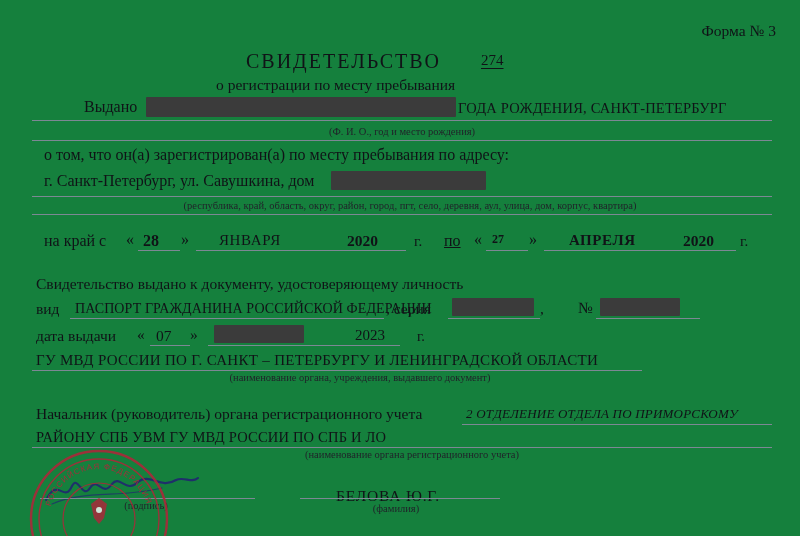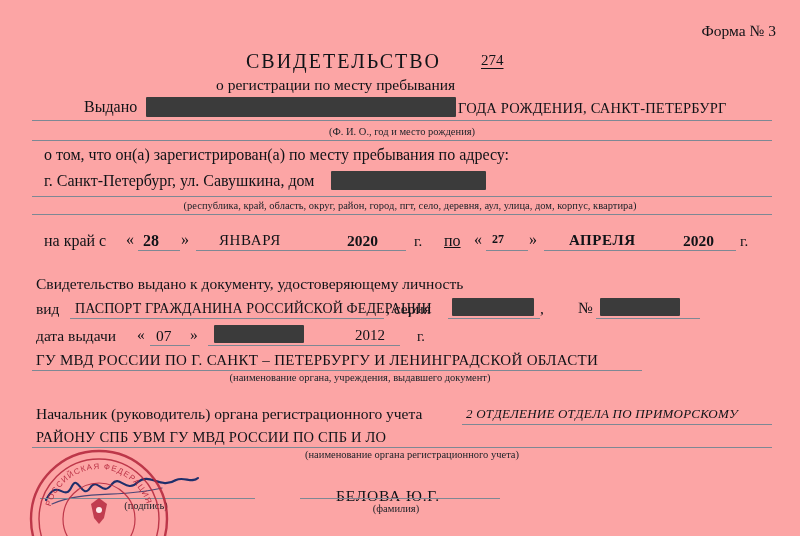--- a/index.html
+++ b/index.html
@@ -12,21 +12,21 @@
     height: 536px;
     position: relative;
     font-family: "Liberation Serif", serif;
     color: #14171c;
     overflow: hidden;
   }
 
   .page {
     position: absolute;
     inset: 0;
-    background: #fca5a5;
+    background: #15803d;
   }
   .rule {
     position: absolute;
     height: 0;
     border-top: 1px solid #7d8894;
   }
   .redact {
     position: absolute;
     background: #3b3b3b;
     border-radius: 1px;
@@ -209,21 +209,21 @@
   <div class="redact" style="left:600px; top:298px; width:80px; height:18px;"></div>
   <div class="rule" style="left:70px; top:318px; width:314px;"></div>
   <div class="rule" style="left:448px; top:318px; width:92px;"></div>
   <div class="rule" style="left:596px; top:318px; width:104px;"></div>
 
   <div class="txt" id="date-lbl">дата выдачи</div>
   <div class="txt" id="date-q1">«</div>
   <div class="txt" id="date-day">07</div>
   <div class="txt" id="date-q2">»</div>
   <div class="redact" style="left:214px; top:325px; width:90px; height:18px;"></div>
-  <div class="txt" id="date-year">2012</div>
+  <div class="txt" id="date-year">2023</div>
   <div class="txt" id="date-g">г.</div>
   <div class="rule" style="left:150px; top:345px; width:40px;"></div>
   <div class="rule" style="left:208px; top:345px; width:192px;"></div>
 
   <div class="txt" id="organ-line">ГУ  МВД  РОССИИ  ПО  Г. САНКТ – ПЕТЕРБУРГУ  И  ЛЕНИНГРАДСКОЙ ОБЛАСТИ</div>
   <div class="rule" style="left:32px; top:370px; width:610px;"></div>
   <div class="caption" style="left:200px; top:372px; width:320px;">(наименование органа, учреждения, выдавшего документ)</div>
 
   <div class="txt" id="chief-lbl">Начальник (руководитель) органа регистрационного учета</div>
   <div class="txt" id="chief-val1">2 ОТДЕЛЕНИЕ ОТДЕЛА  ПО ПРИМОРСКОМУ</div>

